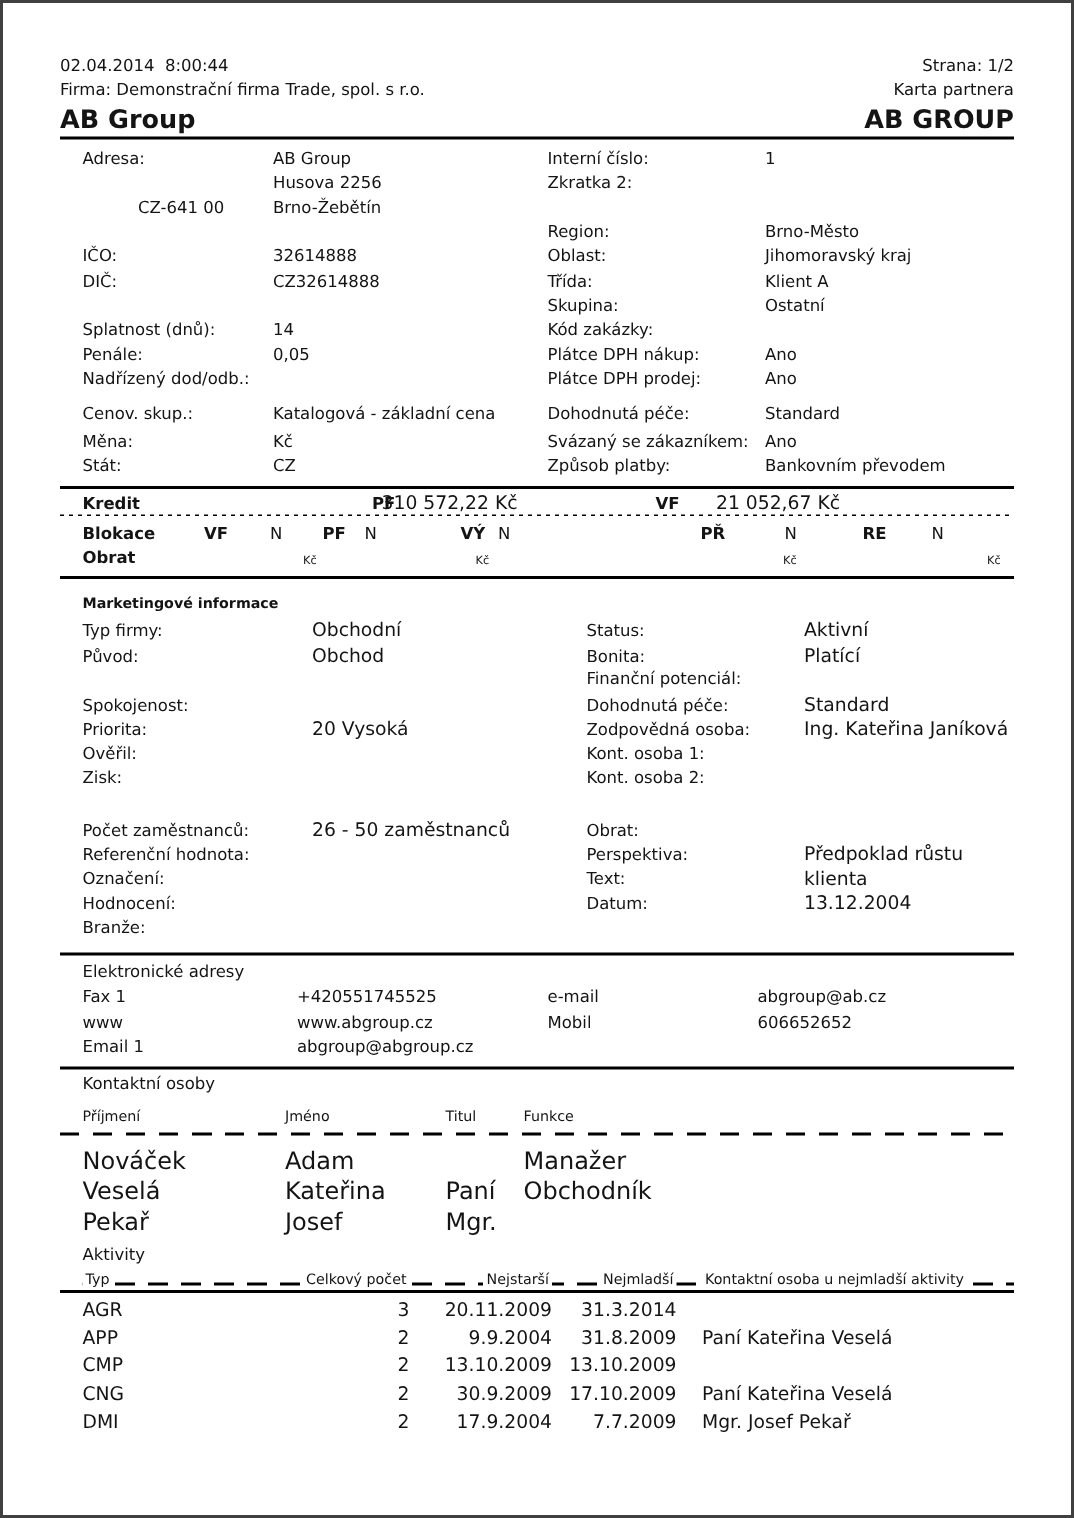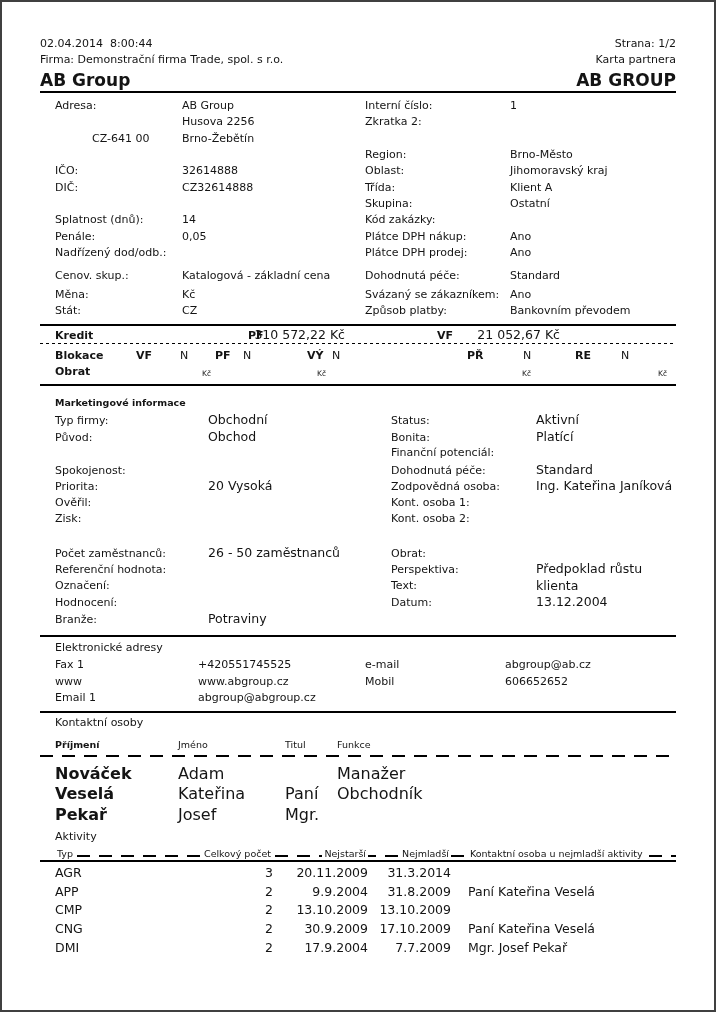--- a/index.html
+++ b/index.html
@@ -56,21 +56,21 @@
   .eblock { margin-top:2px; }
   .erow { height:16.5px; line-height:16.5px; }
   .c1e { width:143px; flex:none; }
   .c2e { width:167px; flex:none; }
   .c3e { width:140px; flex:none; }
   .c4e { flex:1; }
   .eline { margin-top:4px; }
 
   .ktitle { margin-top:3px; }
   .krow { display:flex; align-items:baseline; padding-left:15px; }
-  .k1 { width:123px; flex:none;font-weight:bold; }
+  .k1 { width:135px; flex:none; }
   .k2 { width:107px; flex:none; }
   .k3 { width:52px; flex:none; }
   .k4 { flex:1; }
   .khead { font-size:9.5px; height:13px; line-height:13px; margin-top:8px; }
   .kdash { margin-top:4px; }
   .kbody { font-size:16px; }
   .kbody .krow { height:20.5px; line-height:20.5px; }
   .kbody { margin-top:7px; }
 
   .atitle { margin-top:5px; }
@@ -293,21 +293,20 @@
         <span class="c4 big"></span>
       </div>
       <div class="row mrow">
         <span class="c1">Hodnocení:</span>
         <span class="c2 big"></span>
         <span class="c3">Datum:</span>
         <span class="c4 big">13.12.2004</span>
       </div>
       <div class="row mrow">
         <span class="c1">Branže:</span>
-        <span class="c2 big">Potraviny</span>
         <span class="c3"></span>
         <span class="c4 big"></span>
       </div>
     </div>
 
     <div class="hline mline"></div>
     <div class="sechdr etitle">Elektronické adresy</div>
     <div class="eblock">
       <div class="row erow">
         <span class="c1e">Fax 1</span>

